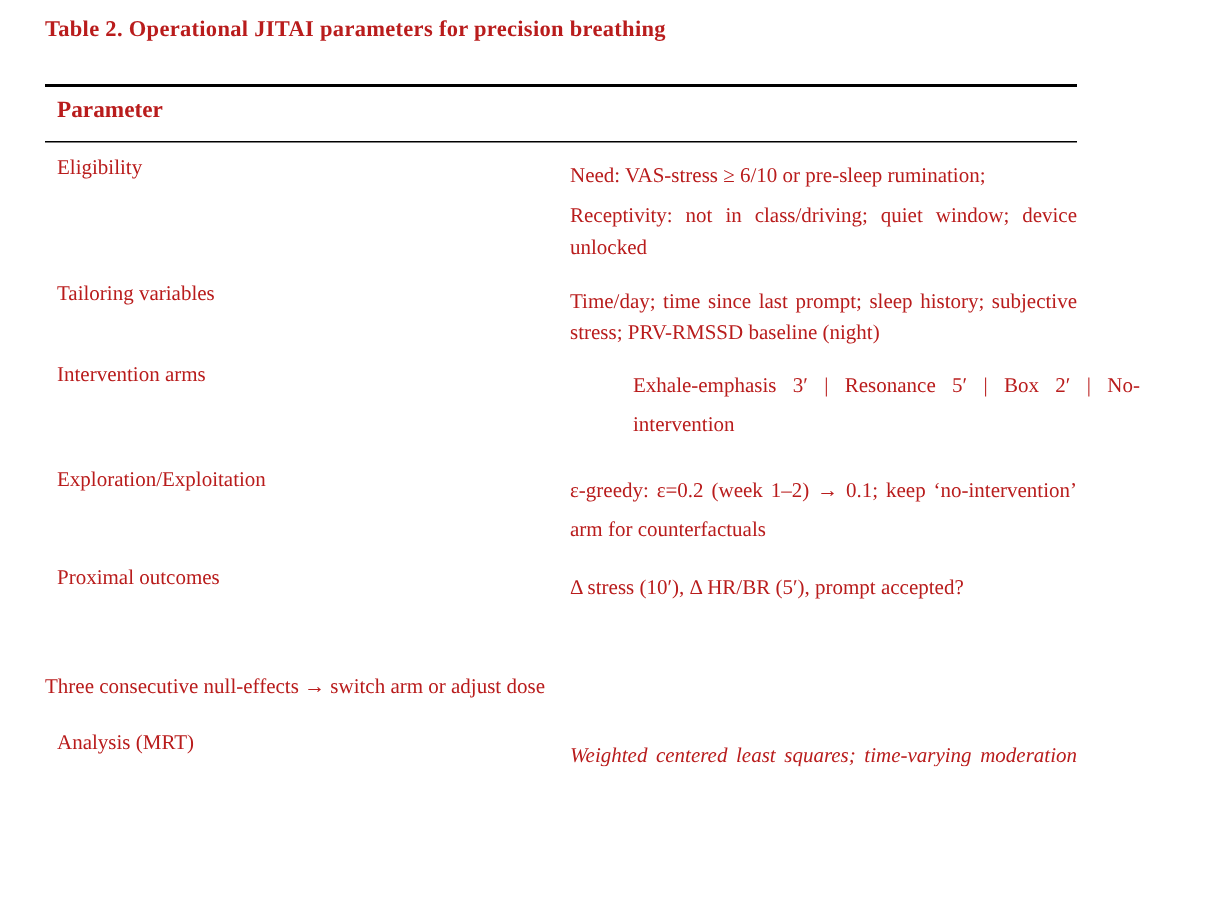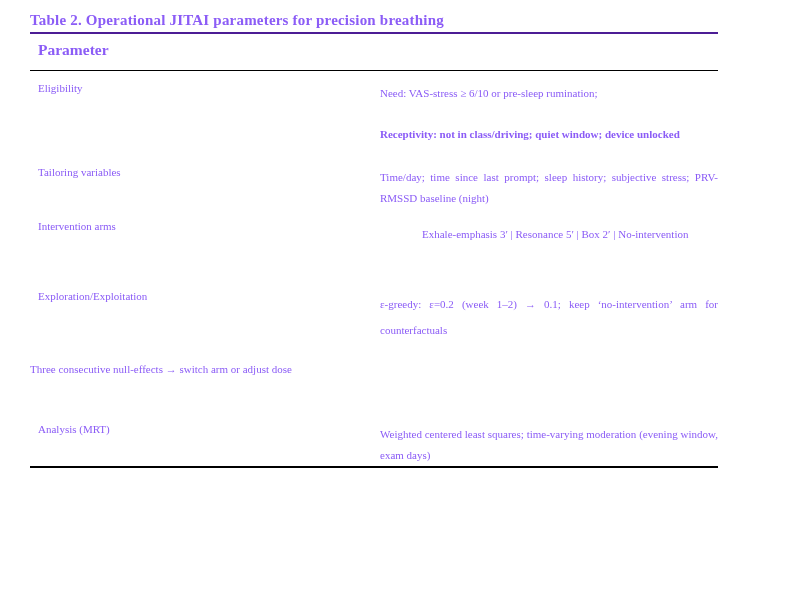--- a/index.html
+++ b/index.html
@@ -1,68 +1,68 @@
 <!DOCTYPE html>
 <html><head>
 <meta charset="utf-8">
 <style>
   html, body { margin: 0; padding: 0; background: #ffffff; }
   .page {
     position: relative;
     width: 805px;
     height: 511px;
     background: #ffffff;
-    color: #8b5cf6;
+    color: #b91c1c;
     font-family: "Liberation Serif", serif;
     overflow: hidden;
   }
   .caption {
     position: absolute;
     left: 30px;
     top: 12px;
     font-size: 15px;
     font-weight: 700;
     letter-spacing: 0.2px;
   }
   .table {
     position: absolute;
     left: 30px;
-    top: 32px;
+    top: 56px;
     width: 688px;
-    border-top: 2px solid #4c1d95;
+    border-top: 2px solid #000000;
   }
   .thead {
     display: grid;
     grid-template-columns: 350px 338px;
     border-bottom: 1px solid #000;
     padding: 7px 0 11px 0;
   }
   .th {
     font-size: 15.5px;
     font-weight: 700;
     line-height: 18px;
   }
   .th.param-h { padding-left: 8px; }
   .tbody { border-bottom: 2px solid #000; }
   .row {
     display: grid;
     grid-template-columns: 350px 338px;
   }
-  .cell { font-size: 11px; }
+  .cell { font-size: 14px; }
   .param {
     padding: 8px 0 0 8px;
     line-height: 19px;
   }
   .spec {
     padding-top: 12px;
     text-align: justify;
     text-justify: inter-word;
   }
   .spec p { margin: 0; }
-  .spec p + p { margin-top: 20px; font-weight: bold; }
+  .spec p + p { margin-top: 6px; }
   
   .row:nth-child(1) { min-height: 84px; } .row:nth-child(1) .spec { line-height: 21px; }
   .row:nth-child(2) { min-height: 54px; } .row:nth-child(2) .spec { line-height: 21px; }
   .row:nth-child(3) { min-height: 70px; gap: 42px; } .row:nth-child(3) .spec { line-height: 26px; }
   .row:nth-child(4) { min-height: 65px; } .row:nth-child(4) .spec { line-height: 26px; }
   .row:nth-child(5) { min-height: 68px; } .row:nth-child(5) .spec { line-height: 26px; }
   .row:nth-child(6) { min-height: 42px; } .row:nth-child(6) .spec { line-height: 21px; }
   .row:nth-child(7) { min-height: 62px; } .row:nth-child(7) .spec { line-height: 29px; font-style: italic; }
   .row:nth-child(8) { min-height: 56px; } .row:nth-child(8) .spec { line-height: 21px; }
 </style>
@@ -100,20 +100,26 @@
   </div>
 
 
   <div class="row">
     <div class="cell param">Exploration/Exploitation</div>
     <div class="cell spec">
             <p>ε-greedy: ε=0.2 (week 1–2) → 0.1; keep ‘no-intervention’ arm for counterfactuals</p>
           </div>
   </div>
 
+  <div class="row">
+    <div class="cell param">Proximal outcomes</div>
+    <div class="cell spec">
+            <p>Δ stress (10′), Δ HR/BR (5′), prompt accepted?</p>
+          </div>
+  </div>
 
   <div class="row">
     <div class="cell spec">
             <p>Three consecutive null-effects → switch arm or adjust dose</p>
           </div>
   </div>
 
   <div class="row">
     <div class="cell param">Analysis (MRT)</div>
     <div class="cell spec">

